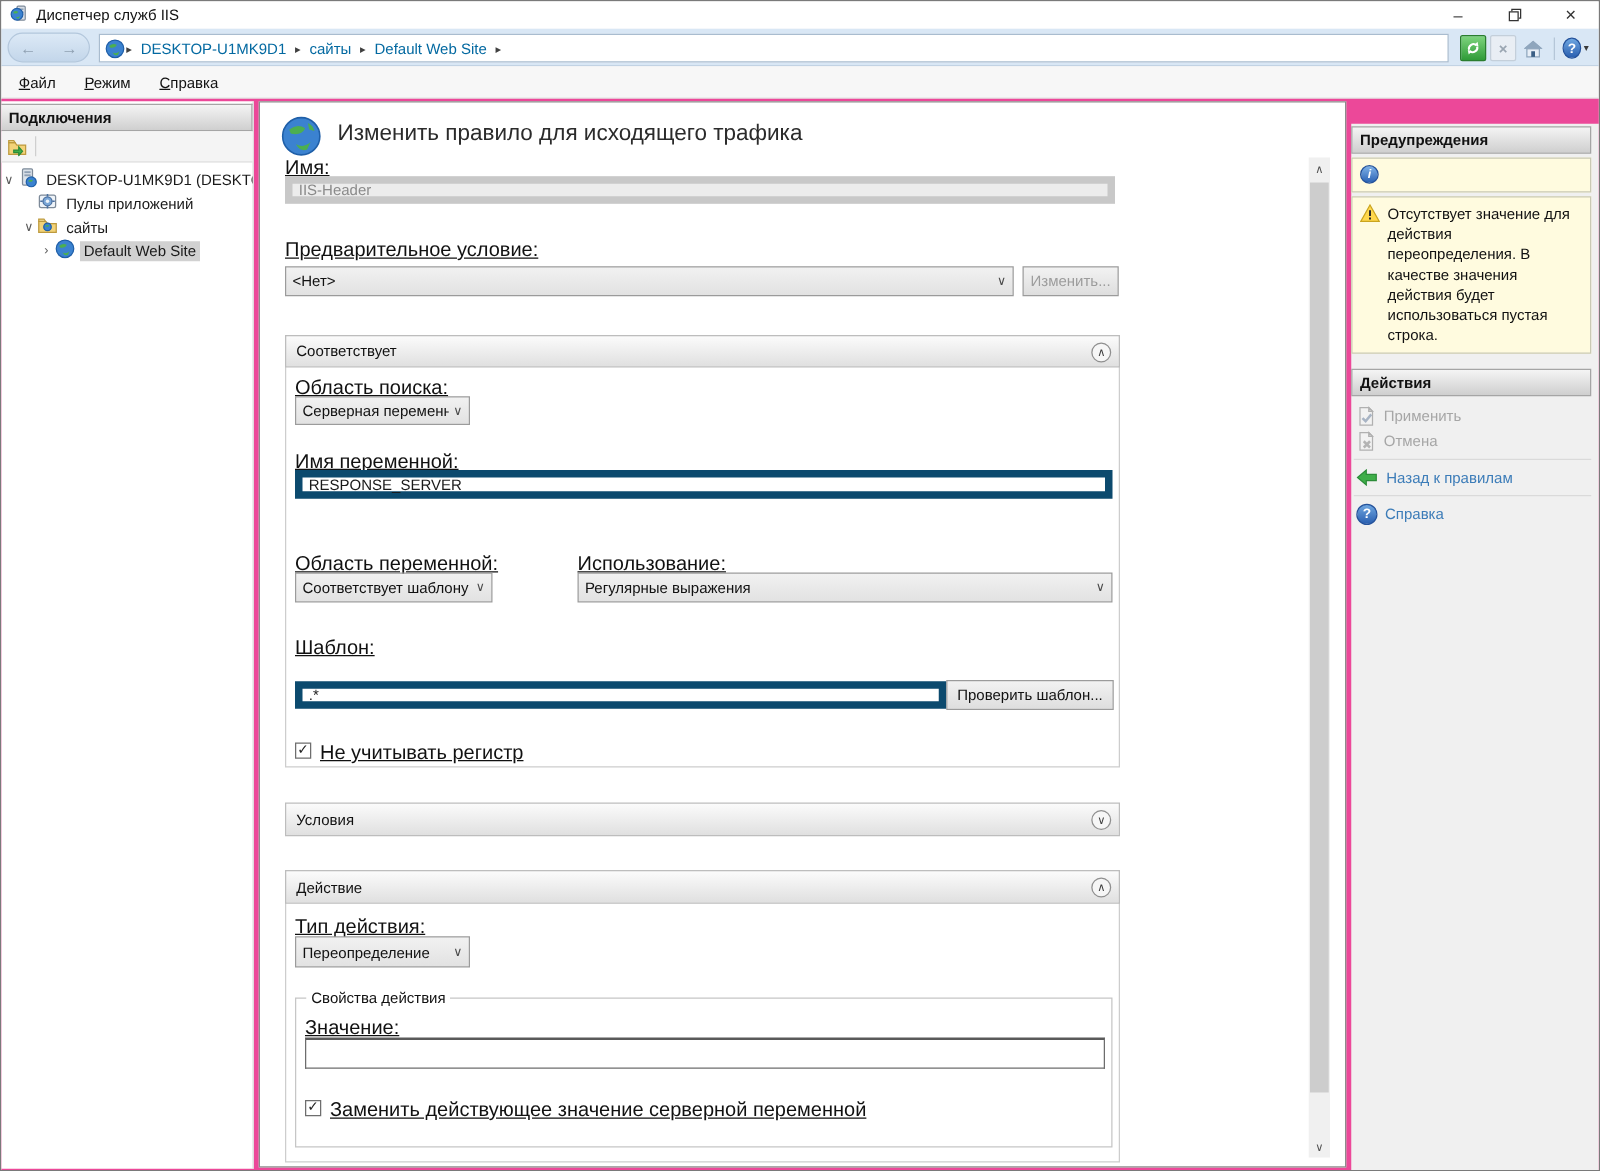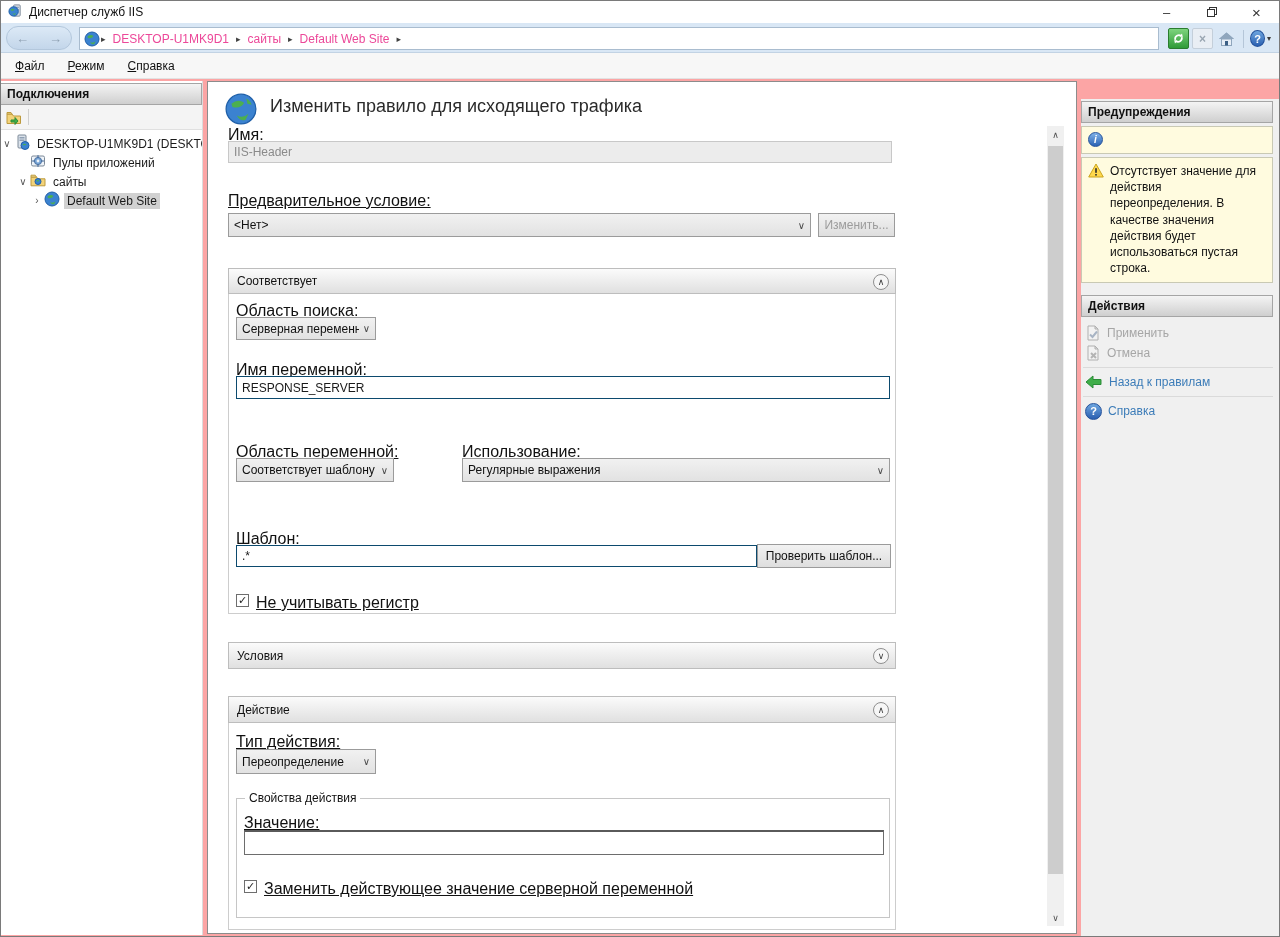--- a/index.html
+++ b/index.html
@@ -14,38 +14,38 @@
   .winbtns { position:absolute; right:0; top:0; height:22px; display:flex; }
   .winbtn { width:45px; height:22px; display:flex; align-items:center; justify-content:center; font-size:13px; color:#333; }
   .restore-glyph { position:relative; width:10px; height:10px; }
   .restore-glyph .b1 { position:absolute; left:0; top:2px; width:8px; height:8px; border:1px solid #333; background:#fff; }
   .restore-glyph .b2 { position:absolute; left:2px; top:0; width:8px; height:8px; border:1px solid #333; }
 
   
   .addressbar { position:absolute; left:0; top:22px; width:100%; height:30px; background:#d9e7f5; border-bottom:1px solid #c2d3e4; }
   .navpill { position:absolute; left:5px; top:3px; width:66px; height:24px; background:linear-gradient(180deg,#dce9f6,#c3d6ea); border:1px solid #b3c7dc; border-radius:12px; display:flex; align-items:center; justify-content:space-between; padding:0 9px; color:#8fa0b2; font-size:13px; }
   .addrbox { position:absolute; left:78px; top:4px; width:1080px; height:23px; background:#ffffff; border:1px solid #a9bccf; display:flex; align-items:center; padding-left:4px; }
-  .addrbox .crumb { margin:0 6px; color:#ec4899;text-align:right; }
+  .addrbox .crumb { margin:0 6px; color:#0369a1;text-align:right; }
   .addrbox .sep { font-size:9px; color:#404040; margin:0 1px; }
   .addrbtns { position:absolute; right:8px; top:4px; height:23px; display:flex; align-items:center; gap:3px; }
   .addrbtn { width:21px; height:21px; display:flex; align-items:center; justify-content:center; border-radius:2px; }
   .addrbtn.refresh { background:linear-gradient(180deg,#7ed47e,#2f9b38); border:1px solid #2a7d2f; }
   .addrbtn.stop { background:#e9eef4; border:1px solid #c4cfda; color:#9aa6b2; font-weight:bold; }
   .addrbtn.home { background:transparent; }
   .addr-vsep { width:1px; height:18px; background:#b5c6d8; margin:0 3px; }
   .help-circle { display:inline-flex; align-items:center; justify-content:center; width:17px; height:17px; border-radius:50%; background:linear-gradient(180deg,#6ea6e0,#2a5fb0); border:1px solid #24529b; color:#fff; font-weight:bold; font-size:11px; }
   .help-caret { font-size:8px; color:#3a3a3a; margin-left:2px; }
 
   
   .menubar { position:absolute; left:0; top:52px; width:100%; height:26px; background:#f7f7f7; border-bottom:1px solid #e2e2e2; display:flex; align-items:center; }
   .menu-item { display:inline-block; padding:4px 9px; margin-left:5px; color:#111; }
   .menu-item::first-letter { text-decoration:underline; }
 
   
-  .bodyarea { position:absolute; left:0; top:78px; width:1280px; height:858px; background:#fca5a5; }
+  .bodyarea { position:absolute; left:0; top:78px; width:1280px; height:858px; background:#ec4899; }
 
   
   .panel-header { height:22px; background:linear-gradient(180deg,#f4f4f4,#cfcfcf); border:1px solid #a5a5a5; font-weight:bold; display:flex; align-items:center; padding-left:6px; color:#111; }
 
   
   .leftpanel { position:absolute; left:0; top:2px; width:202px; height:854px; background:#ffffff; border-right:1px solid #dcdcdc; }
   .leftpanel .panel-header { margin:2px 0 0 0; border-left:none; }
   .left-toolbar { height:25px; background:#f4f4f4; border-bottom:1px solid #e0e0e0; display:flex; align-items:center; padding-left:5px; }
   .left-toolbar .tsep { width:1px; height:16px; background:#cfcfcf; margin-left:6px; }
   .tree { padding-top:4px; }
@@ -55,21 +55,21 @@
   .tree-label { padding:1px 3px; }
   .tree-label.selected { background:#d1d1d1; }
   .ind1 { padding-left:16px; } .ind2 { padding-left:30px; }
 
   
   .mainpanel { position:absolute; left:206px; top:2px; width:870px; height:853px; background:#ffffff; border:1px solid #8c8c8c; }
   .main-inner { position:absolute; inset:0; }
   .page-icon { position:absolute; left:16px; top:10px; }
   .page-title { position:absolute; left:62px; top:14px; font-size:18px; color:#2b2b2b; }
   .flabel { position:absolute; font-size:16px; color:#111;text-decoration:underline; }
-  .tinput { position:absolute; background:#fff; border:1px solid #0c4a6e; font-size:12px; padding:2px 5px; display:flex; align-items:center; }
+  .tinput { position:absolute; background:#fff; border:6px solid #0c4a6e; font-size:12px; padding:2px 5px; display:flex; align-items:center; }
   .tinput.disabled { background:#ececec; color:#8a8a8a; border-color:#c8c8c8; }
   .combo { position:absolute; background:linear-gradient(180deg,#f1f1f1,#e2e2e2); border:1px solid #9b9b9b; display:flex; align-items:center; padding:0 5px; font-size:12px; color:#111; }
   .combo .cv { flex:1; overflow:hidden; white-space:nowrap; }
   .combo .chev { color:#4a4a4a; font-size:10px; margin-left:4px; }
   .btn { position:absolute; background:linear-gradient(180deg,#f2f2f2,#dedede); border:1px solid #9b9b9b; display:flex; align-items:center; justify-content:center; font-size:12px; color:#111; }
   .btn.disabled { color:#9c9c9c; }
   .secbox { position:absolute; border:1px solid #cdcdcd; background:#fff; }
   .sechdr { position:absolute; height:26px; background:linear-gradient(180deg,#fbfbfb,#e0e0e0); border:1px solid #bdbdbd; display:flex; align-items:center; padding:0 8px; font-size:12px; color:#111; }
   .sechdr .circlebtn { position:absolute; right:6px; top:5px; width:16px; height:16px; border:1px solid #8f8f8f; border-radius:50%; background:#f6f6f6; color:#3c3c3c; font-size:9px; display:flex; align-items:center; justify-content:center; }
   .checkbox { position:absolute; width:13px; height:13px; background:#fff; border:1px solid #6e6e6e; display:flex; align-items:center; justify-content:center; font-size:11px; color:#222; line-height:1; }
@@ -301,21 +301,21 @@
         <div class="combo" style="left:28px; top:376px; width:158px; height:24px;">
           <span class="cv">Соответствует шаблону</span>
             <span class="chev">∨</span>
         </div>
         <div class="flabel" style="left:254px; top:361px;">Использование:</div>
         <div class="combo" style="left:254px; top:376px; width:428px; height:24px;">
           <span class="cv">Регулярные выражения</span>
             <span class="chev">∨</span>
         </div>
 
-        <div class="flabel" style="left:28px; top:448px;">Шаблон:</div>
+        <div class="flabel" style="left:28px; top:428px;">Шаблон:</div>
         <div class="tinput" style="left:28px; top:463px; width:521px; height:22px;">
             <span>.*</span>
           </div>
         <div class="btn" style="left:549px; top:462px; width:134px; height:24px;">
             <span>Проверить шаблон...</span>
           </div>
 
         <span class="checkbox" style="left:28px; top:512px;">
             <span>✓</span>
           </span>

